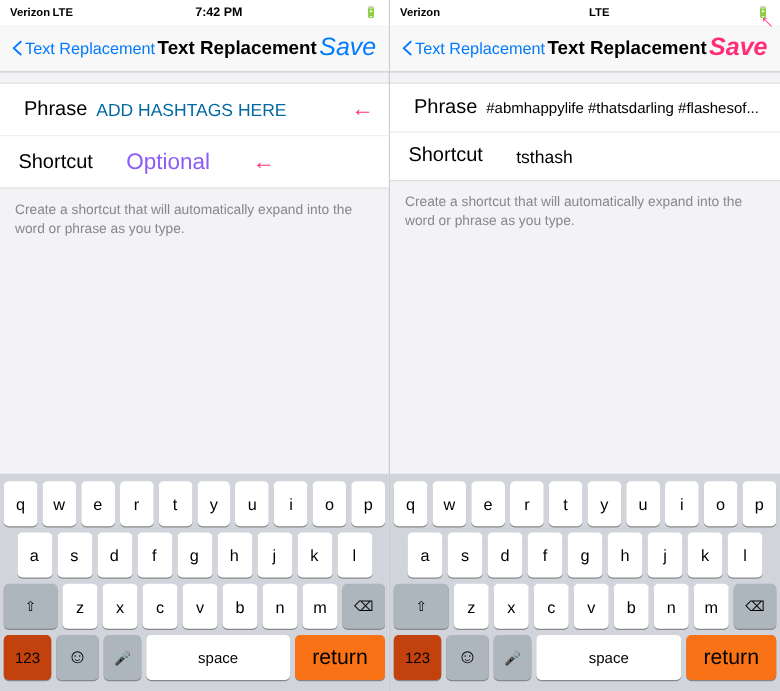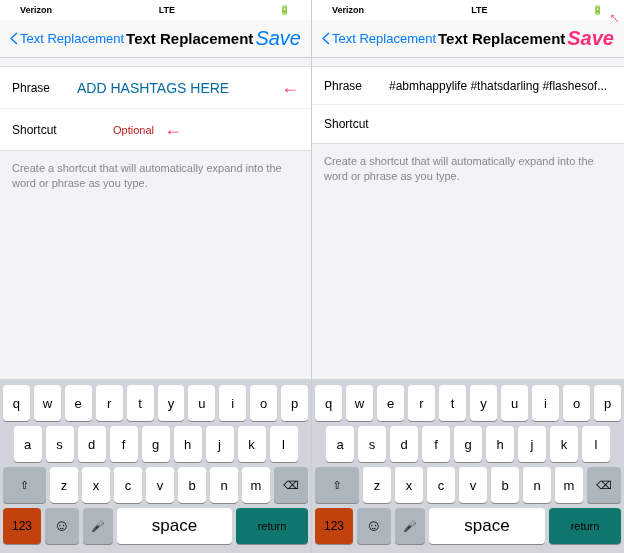--- a/index.html
+++ b/index.html
@@ -21,21 +21,21 @@
       background: #f2f2f7;
     }
 
     
     .status-bar {
       height: 20px;
       background: #fff;
       display: flex;
       align-items: center;
       justify-content: space-between;
-      padding: 0 20px;
+      padding: 0 8px;
       font-size: 9px;
       font-weight: 600;
       color: #000;
     }
     .status-bar .time { font-size: 10px; font-weight: bold; }
 
     
     .nav-bar {
       height: 38px;
       background: #f8f8f8;
@@ -62,37 +62,37 @@
       border-top: 1px solid #ddd;
       border-bottom: 1px solid #ddd;
     }
     .form-row {
       display: flex;
       align-items: center;
       padding: 10px 12px;
       border-bottom: 1px solid #eee;
       min-height: 38px;
     }
-    .form-row:last-child { border-bottom: none; }
+    .form-row:last-child { border-bottom: none; gap: 24px; }
     .form-label {
-      font-size: 12px;
+      font-size: 16px;
       color: #000;
       width: 65px;
       flex-shrink: 0;
+      text-align: center;
     }
     .form-value {
       font-size: 14px;
       color: #0369a1;
       flex: 1;
     }
     .form-optional {
-      font-size: 11px;
-      color: #b91c1c;
+      font-size: 18px;
+      color: #8b5cf6;
       margin-right: 4px;
-      margin-left: 36px;
     }
 
     
     .description {
       padding: 10px 12px;
       font-size: 11px;
       color: #888;
       line-height: 1.4;
     }
 
@@ -135,26 +135,26 @@
       background: #adb5bd;
       color: #000;
       font-size: 11px;
     }
     .kb-key.wide {
       max-width: 44px;
       font-size: 11px;
     }
     .kb-key.space-key {
       max-width: 120px;
-      font-size: 17px;
+      font-size: 12px;
     }
     .kb-key.return-key {
       max-width: 72px;
-      font-size: 11px;
-      background: #0f766e;
+      font-size: 17px;
+      background: #f97316;
     }
     .kb-key.num-key {
       max-width: 38px;
       font-size: 12px;
       background: #c2410c;
     }
     .kb-key.emoji-key {
       font-size: 16px;
       background: #adb5bd;
       max-width: 34px;
@@ -178,20 +178,21 @@
     }
   </style>
 </head>
 <body>
 
 <div class="phone-panel">
 
   <div class="status-bar">
     <span>Verizon</span>
     <span style="margin-left:2px">LTE</span>
+    <span class="time" style="flex:1;text-align:center">7:42 PM</span>
     <span>🔋</span>
   </div>
 
   <div class="nav-bar">
     <div class="nav-back">
       <svg width="8" height="13" viewBox="0 0 8 13">
           <polyline points="7,1 1,6.5 7,12" fill="none" stroke="#007aff" stroke-width="1.5"></polyline>
         </svg>
       <span>Text Replacement</span>
     </div>
@@ -282,20 +283,21 @@
     </div>
   </div>
 
   <div class="form-area" style="margin-top:8px">
     <div class="form-row">
       <span class="form-label">Phrase</span>
       <span class="form-value" style="font-size:12px;color:#000">#abmhappylife #thatsdarling #flashesof...</span>
     </div>
     <div class="form-row">
       <span class="form-label">Shortcut</span>
+      <span class="form-value" style="color:#000">tsthash</span>
     </div>
   </div>
 
   <div class="description">Create a shortcut that will automatically expand into the word or phrase as you type.</div>
 
   <div class="keyboard" style="margin-top:auto">
     <div class="kb-row">
       <div class="kb-key">q</div>
       <div class="kb-key">w</div>
       <div class="kb-key">e</div>

